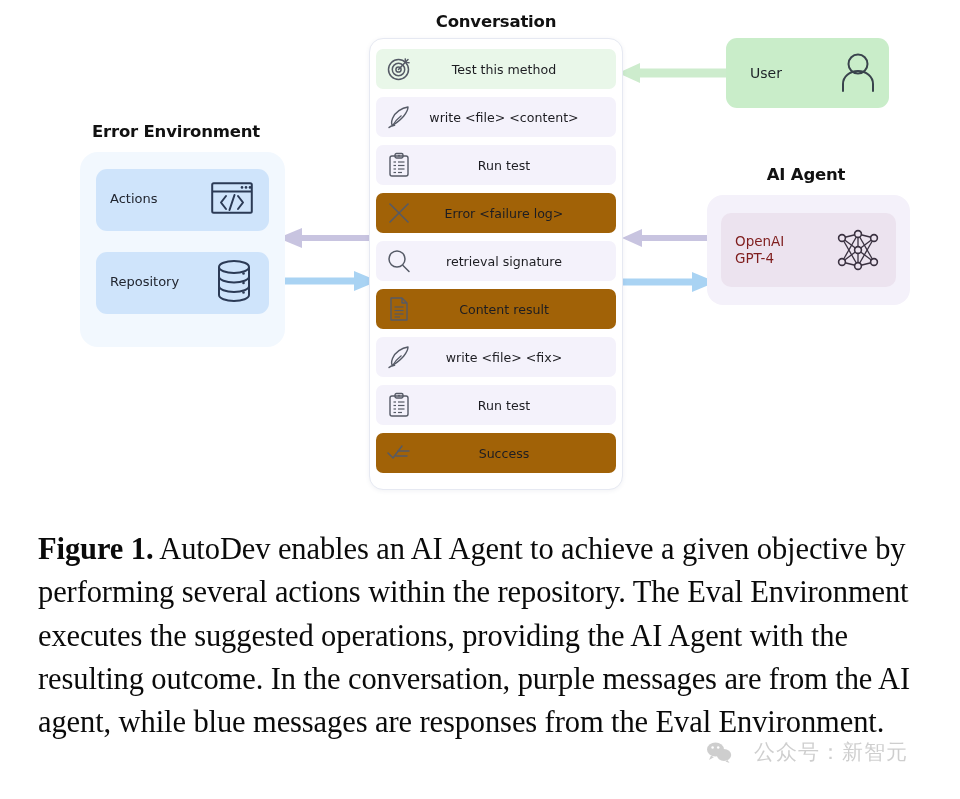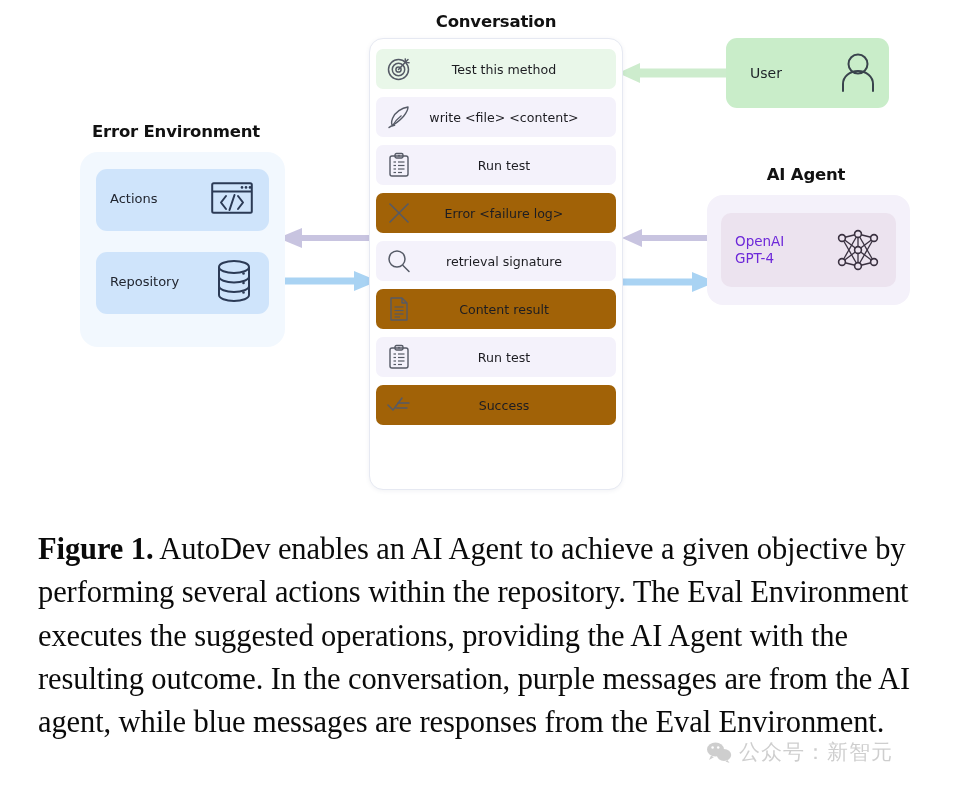--- a/index.html
+++ b/index.html
@@ -155,21 +155,21 @@
     border-radius: 10px;
     display: flex;
     align-items: center;
     justify-content: space-between;
     box-sizing: border-box;
     padding: 0 14px 0 14px;
   }
   .agent-label {
     font-family: "DejaVu Sans", sans-serif;
     font-size: 13.5px;
-    color: #6d28d9;
+    color: #7f1d1d;
     line-height: 1.28;
     white-space: pre-line;
   }
   #agent-icon { color: #3a3140; display: flex; align-items: center; }
 
   
   .arrow { position: absolute; }
 
   
   #caption {
@@ -186,21 +186,21 @@
   }
   #caption-lead { font-weight: bold; }
 
   
   #watermark {
     position: absolute;
     left: 706px;
     top: 738px;
     display: flex;
     align-items: center;
-    gap: 7px;
+    gap: 22px;
     opacity: 0.42;
     pointer-events: none;
   }
   #watermark-text {
     font-family: "DejaVu Sans", sans-serif;
     font-size: 21px;
     color: #8d8d8d;
     letter-spacing: 1px;
     white-space: nowrap;
   }
@@ -303,20 +303,30 @@
           <svg width="24" height="26" viewBox="0 0 24 26">
             <path d="M4 2 L15 2 L20 7 L20 24 L4 24 Z" fill="none" stroke="#555a66" stroke-width="1.4" stroke-linejoin="round"></path>
             <path d="M15 2 L15 7 L20 7" fill="none" stroke="#555a66" stroke-width="1.4" stroke-linejoin="round"></path>
             <line x1="7.5" y1="11" x2="16.5" y2="11" stroke="#555a66" stroke-width="1.2"></line>
             <line x1="7.5" y1="14.5" x2="16.5" y2="14.5" stroke="#555a66" stroke-width="1.2"></line>
             <line x1="7.5" y1="18" x2="16.5" y2="18" stroke="#555a66" stroke-width="1.2"></line>
             <line x1="7.5" y1="21" x2="13" y2="21" stroke="#555a66" stroke-width="1.2"></line>
           </svg>
         </span>
         <span class="msg-label">Content result</span>
+      </div>
+      <div class="msg msg-agent">
+        <span class="msg-icon">
+          <svg width="26" height="26" viewBox="0 0 26 26">
+            <path d="M22 3 C16 4 9 8 6.5 14.5 C5.2 18 5.6 20.5 6.6 21.6 C8.6 20 14 16.5 17.6 12.2 C20.4 8.8 22 5.5 22 3 Z" fill="none" stroke="#555a66" stroke-width="1.4" stroke-linejoin="round"></path>
+            <path d="M6.6 21.6 C8 19 11 15 15.5 11.5" fill="none" stroke="#555a66" stroke-width="1.2"></path>
+            <path d="M3 23.5 C4.5 22 6 21.4 8.6 21.2" fill="none" stroke="#555a66" stroke-width="1.4" stroke-linecap="round"></path>
+          </svg>
+        </span>
+        <span class="msg-label">write &lt;file&gt; &lt;fix&gt;</span>
       </div>
       <div class="msg msg-agent">
         <span class="msg-icon">
           <svg width="24" height="26" viewBox="0 0 24 26">
             <rect x="3" y="4" width="18" height="20" rx="2" fill="none" stroke="#555a66" stroke-width="1.4"></rect>
             <rect x="8" y="1.5" width="8" height="4.5" rx="1.4" fill="none" stroke="#555a66" stroke-width="1.4"></rect>
             <circle cx="12" cy="3.7" r="0.9" fill="#555a66"></circle>
             <line x1="6.5" y1="10" x2="9" y2="10" stroke="#555a66" stroke-width="1.2"></line>
             <line x1="11" y1="10" x2="17.5" y2="10" stroke="#555a66" stroke-width="1.2"></line>
             <line x1="6.5" y1="13.5" x2="9" y2="13.5" stroke="#555a66" stroke-width="1.2"></line>

